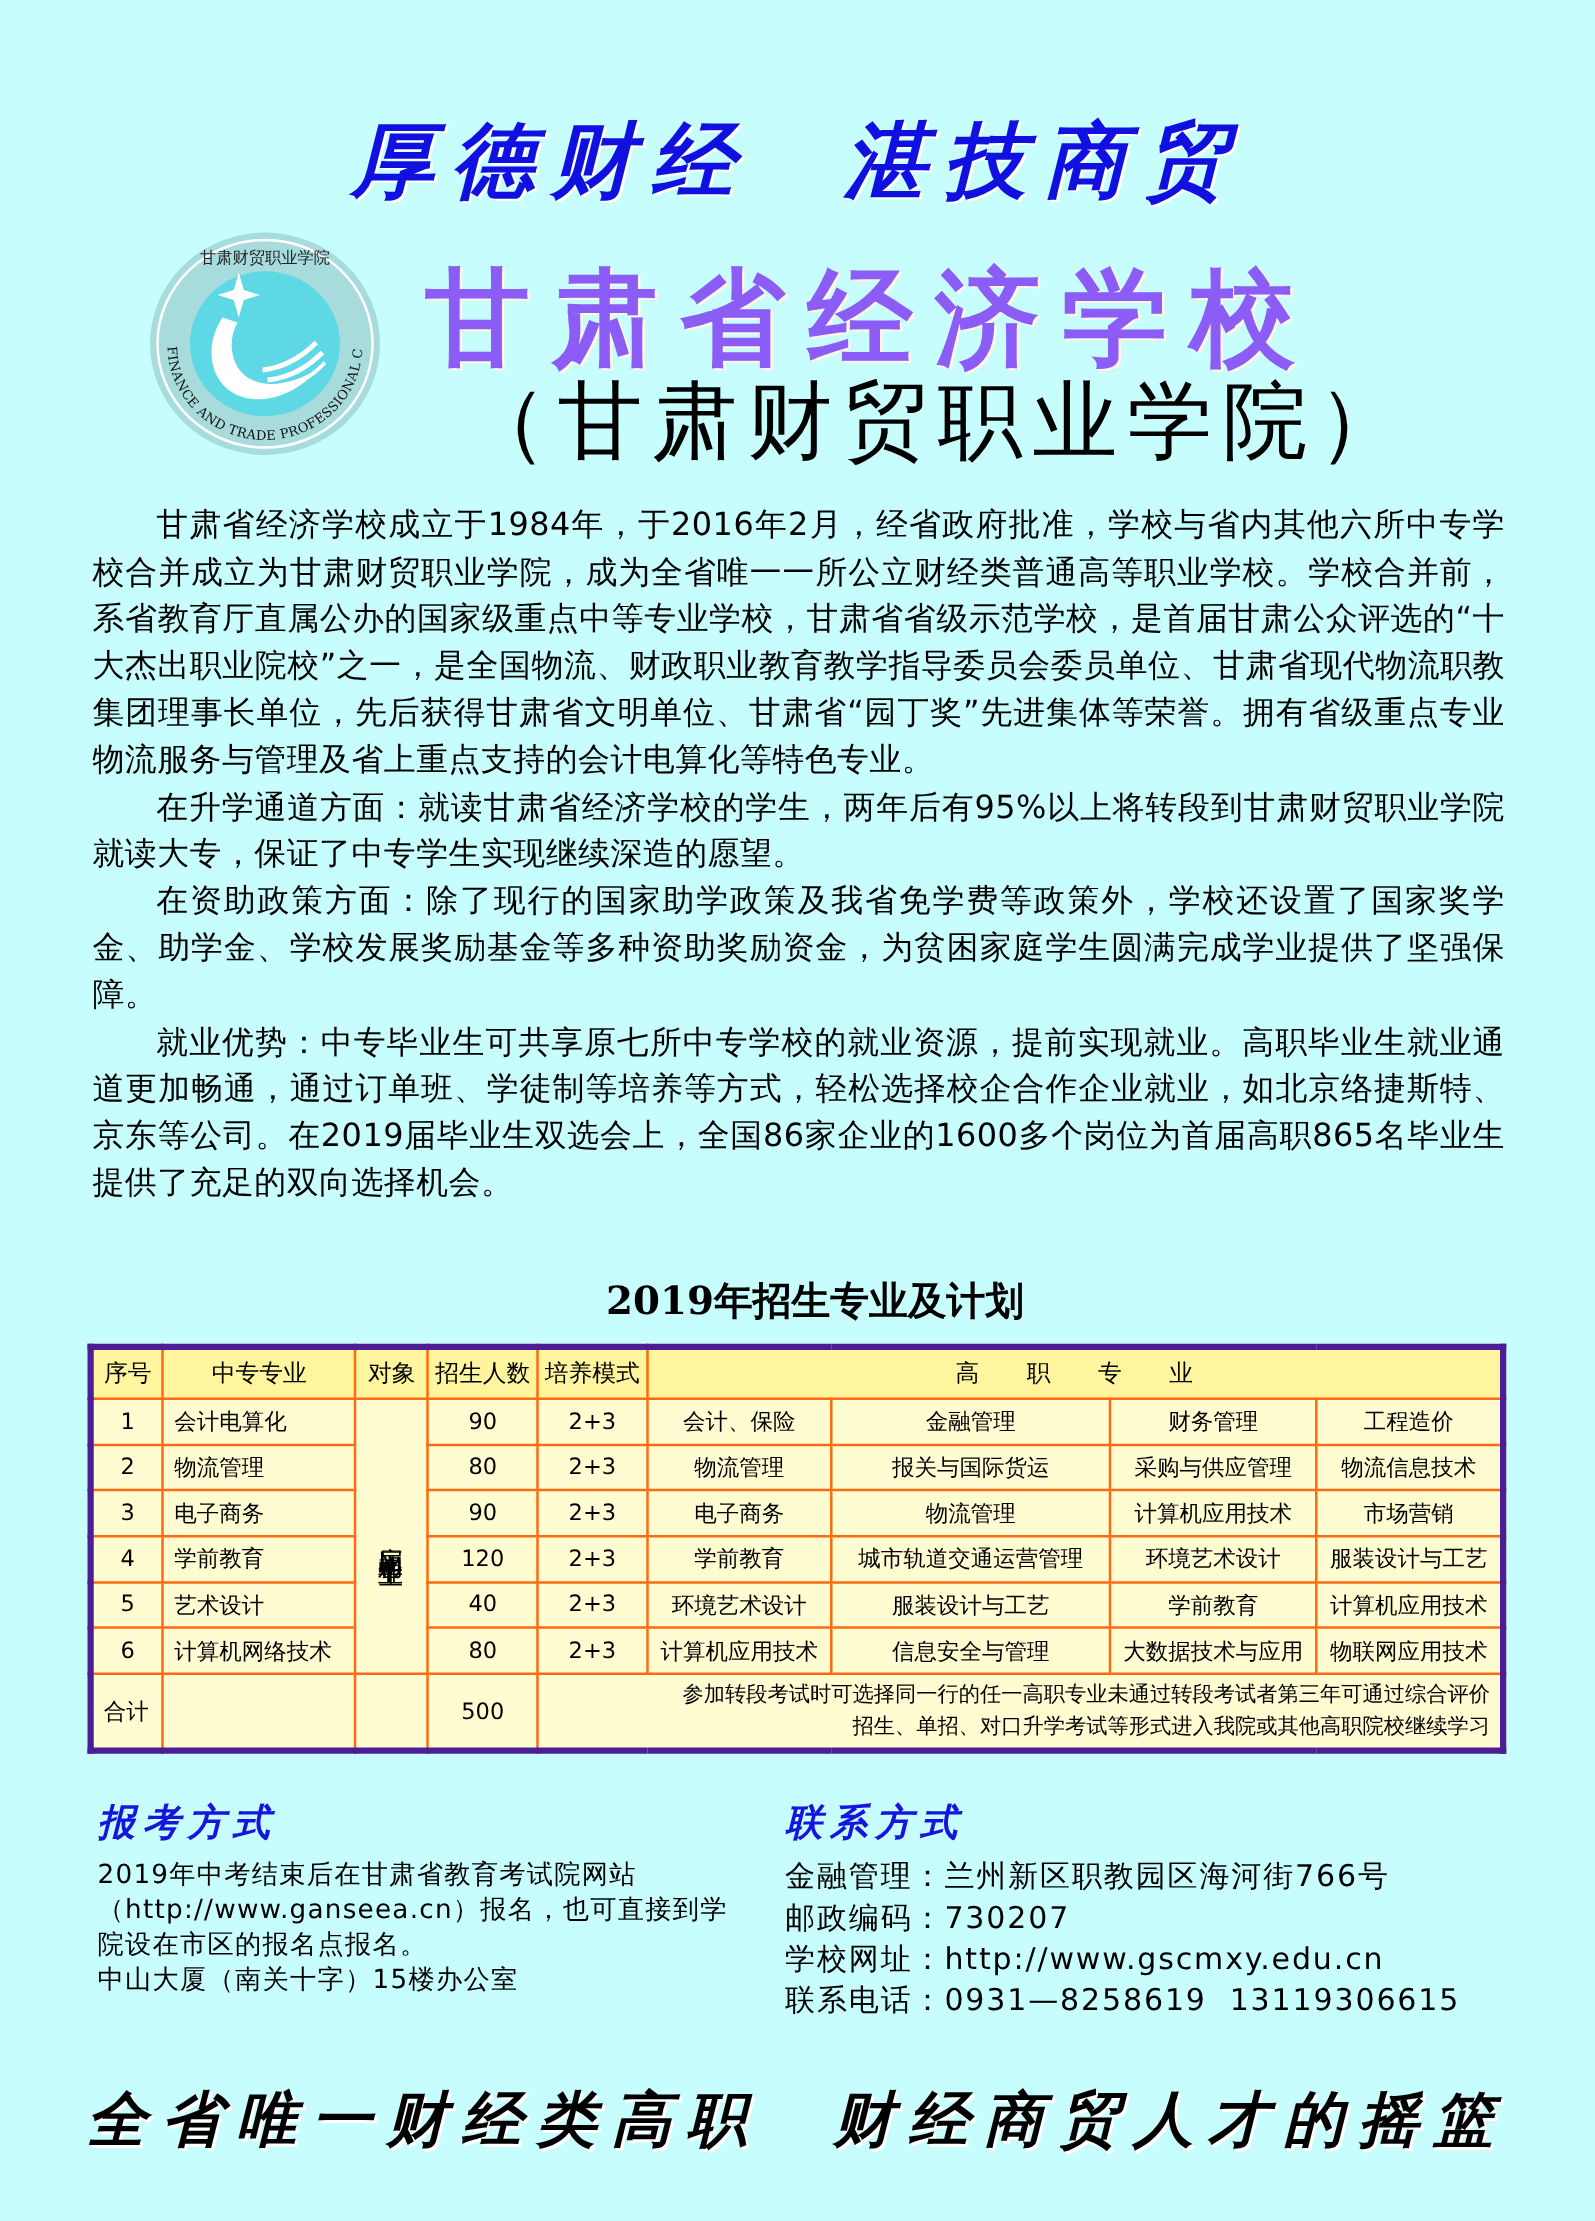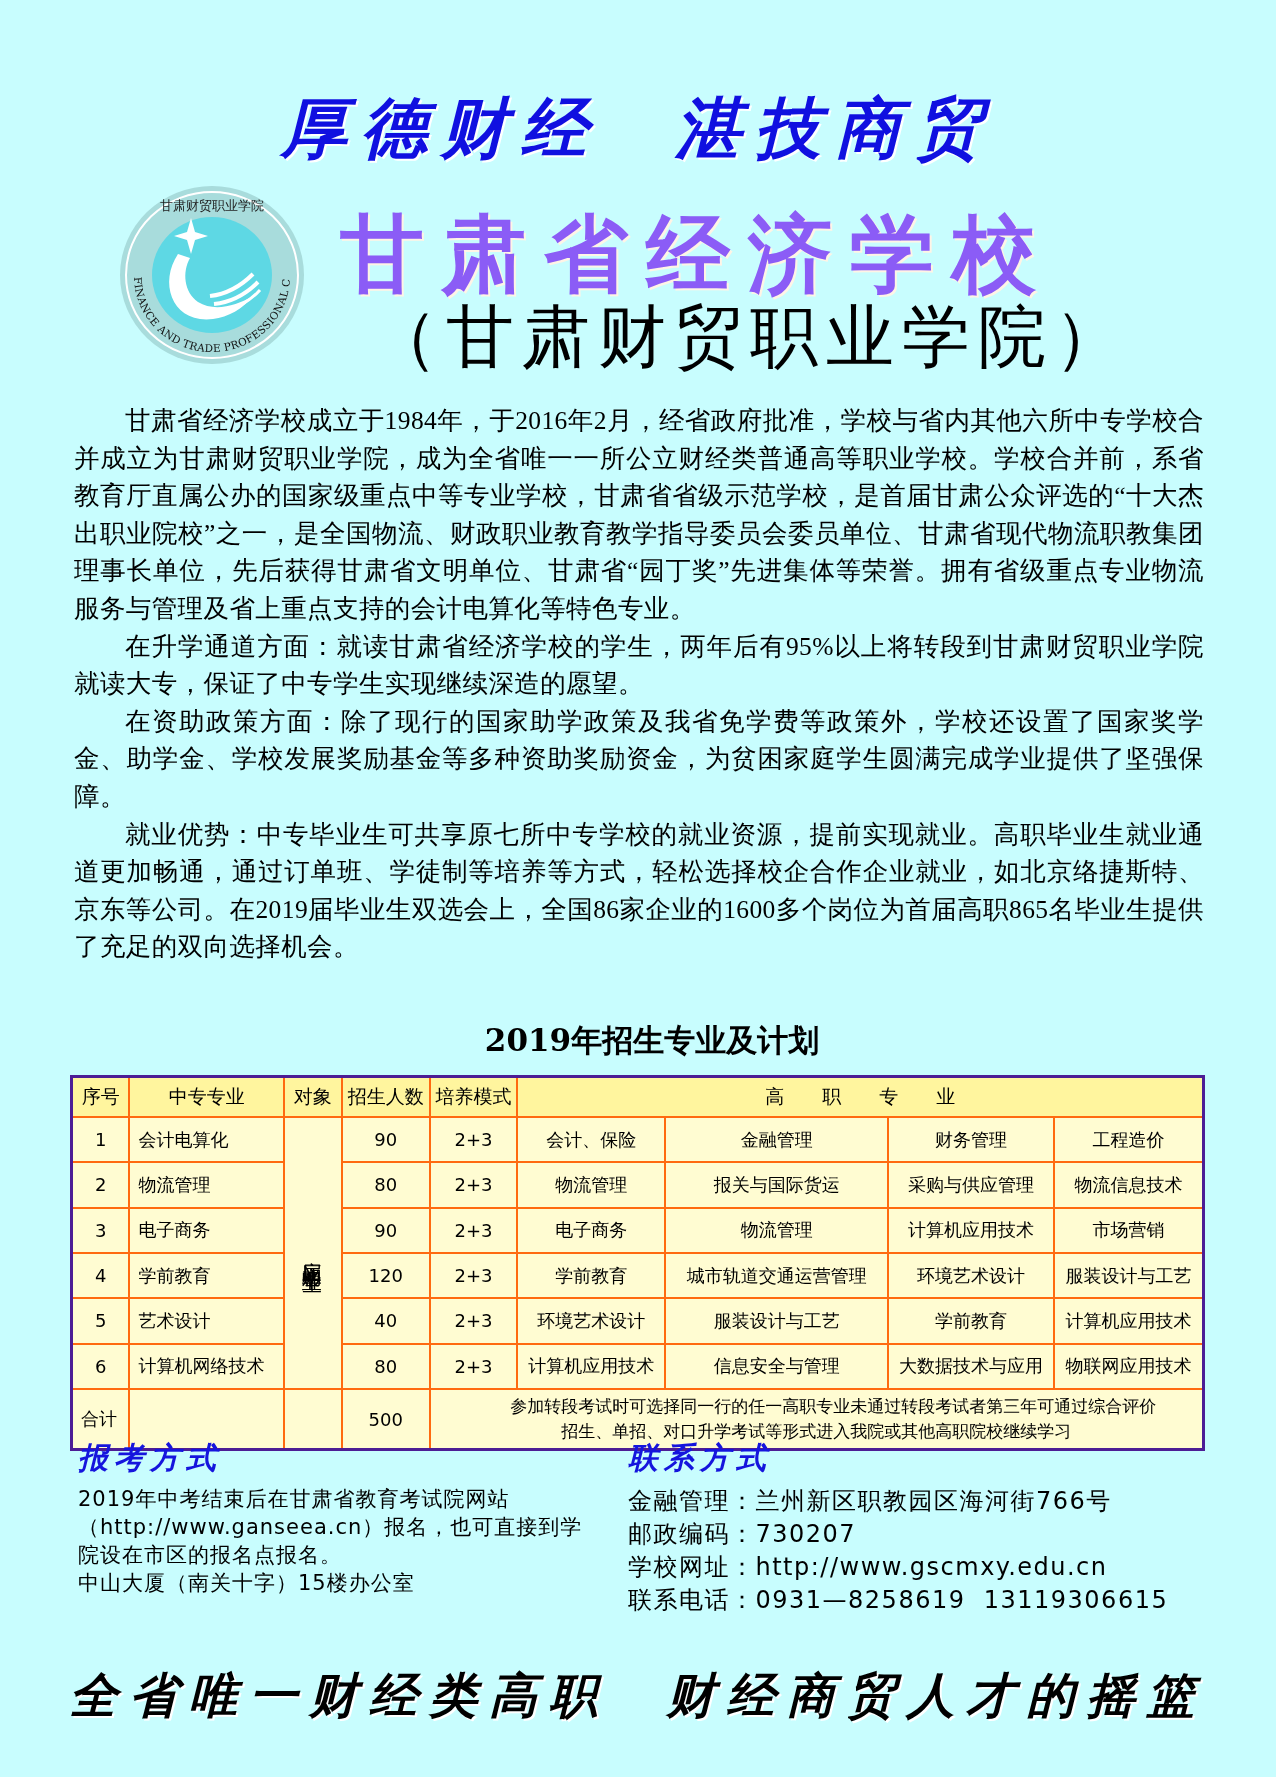--- a/index.html
+++ b/index.html
@@ -20,42 +20,42 @@
   .logo { left:118px; top:184px; width:188px; height:182px; }
   .school-name {
     left:340px; top:198px; font-size:84px; color:#8b5cf6; font-weight:bold;
     letter-spacing:18px; font-family:"DejaVu Serif", "Liberation Serif", serif;
     text-shadow:2px 2px 0 #fff4e6;
   }
   .college-name {
     left:370px; top:292px; font-size:68px; color:#000; letter-spacing:8px;
     white-space:pre;
   }
-  .intro { left:74px; top:402px; width:1130px;font-family:Liberation Serif, serif; }
+  .intro { left:74px; top:402px; width:1130px; }
   .intro p {
     margin:0; font-size:25.5px; line-height:37.6px; text-indent:2em;
     text-align:justify; letter-spacing:0.4px;
   }
   .table-title {
     left:14px; width:1276px; top:1020px; text-align:center;
     font-family:"DejaVu Serif", "Liberation Serif", serif; font-weight:bold;
     font-size:31px;
   }
   table.plan {
-    position:absolute; left:70px; top:1075px; width:1135px; height:376px;
+    position:absolute; left:70px; top:1075px; width:1135px; height:328px;
     border-collapse:collapse; background:#fffcd2; font-size:18px;
-    border:3px solid #4c1d95;
+    border:5px solid #4c1d95;
   }
   table.plan td, table.plan th {
     border:2px solid #ff6a10; padding:0 4px; text-align:center; font-weight:normal;
   }
   table.plan thead th { background:#fff59e; height:38px; font-size:19px; }
   table.plan td.left { text-align:left; padding-left:8px; }
   table.plan td.vert { writing-mode:vertical-rl; text-orientation:upright; font-size:20px; letter-spacing:2px; vertical-align:middle; }
-  table.plan td.note { text-align:center; font-size:17px; line-height:25px; padding:4px 8px; }
+  table.plan td.note { text-align:right; font-size:17px; line-height:25px; padding:4px 8px; }
   .note-line1 { display:block; text-indent:2em; }
   .section-heading {
     font-family:Liberation Sans, sans-serif; font-style:italic; font-weight:bold;
     font-size:30px; color:#1515dd; letter-spacing:6px;
   }
   .apply { left:78px; top:1438px; width:520px; }
   .apply .body { font-size:21px; line-height:28px; margin-top:6px; letter-spacing:1px; }
   .apply .label { font-weight:bold; font-size:21px; line-height:28px; }
   .contact { left:628px; top:1438px; width:600px; }
   .contact .row { font-size:24px; line-height:33px; letter-spacing:1.5px; white-space:pre; }

